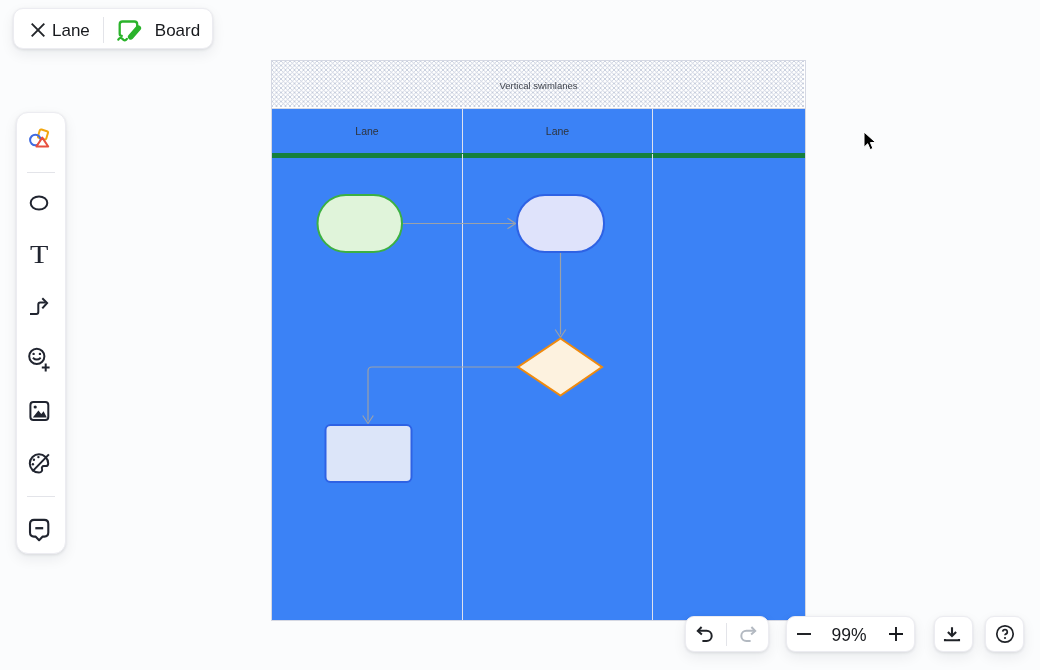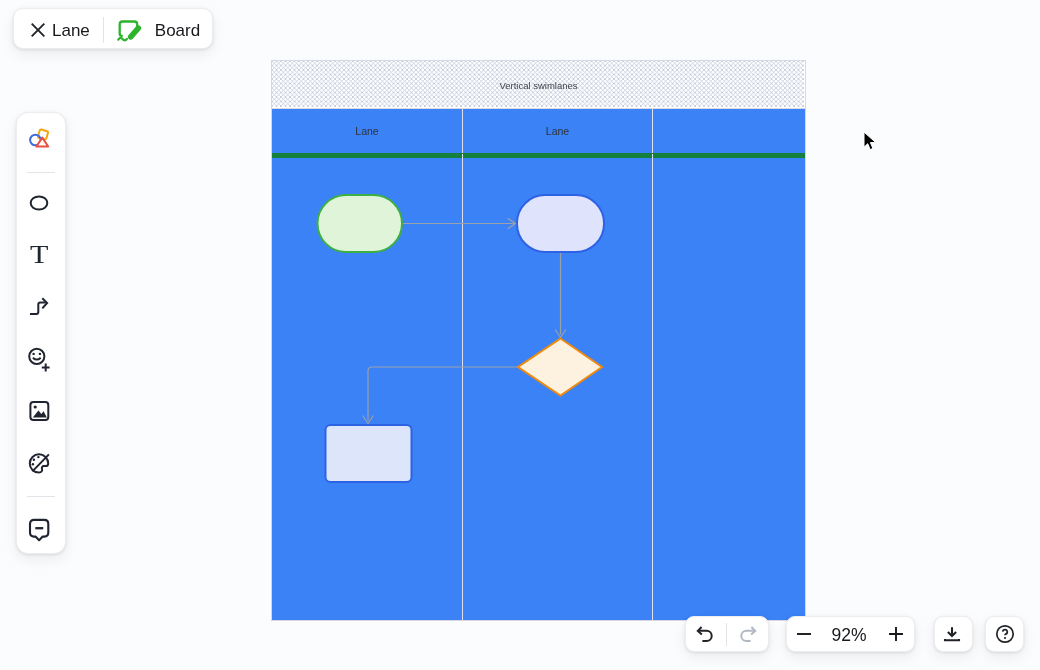--- a/index.html
+++ b/index.html
@@ -154,21 +154,21 @@
   <svg width="22" height="22" viewBox="0 0 22 22" style="margin-left:9px;" fill="none">
     <path d="M15.4,4 L19.2,7.9 L15.1,11.6" stroke="#b3b9c1" stroke-width="2"></path>
     <path d="M18.8,7.8 H10.4 A5.1,5.1 0 0 0 10.4,18 H14.6" stroke="#b3b9c1" stroke-width="2"></path>
   </svg>
 </div>
 
 <div class="card bpanel" style="left:786px;width:127px;">
   <svg width="16" height="16" viewBox="0 0 16 16" style="margin-left:9px;">
     <path d="M1,8 H15" stroke="#17191d" stroke-width="1.9"></path>
   </svg>
-  <div id="zoomtxt" style="margin-left:10px;">92%</div>
+  <div id="zoomtxt" style="margin-left:10px;">99%</div>
   <svg width="16" height="16" viewBox="0 0 16 16" style="margin-left:12px;">
     <path d="M1,8 H15 M8,1 V15" stroke="#17191d" stroke-width="1.9"></path>
   </svg>
 </div>
 
 <div class="card bpanel" style="left:934px;width:37px;justify-content:center;">
   <svg width="20" height="20" viewBox="0 0 20 20" fill="none" style="margin-right:4px;">
     <path d="M10,3.2 V11.8 M5.9,7.9 L10,12.1 L14.1,7.9 M3,14.9 V16.3 H17 V14.9" stroke="#202328" stroke-width="2.1" fill="none"></path>
   </svg>
 </div>

